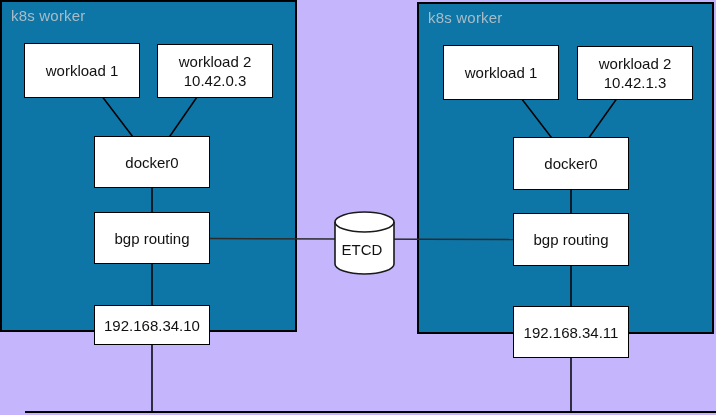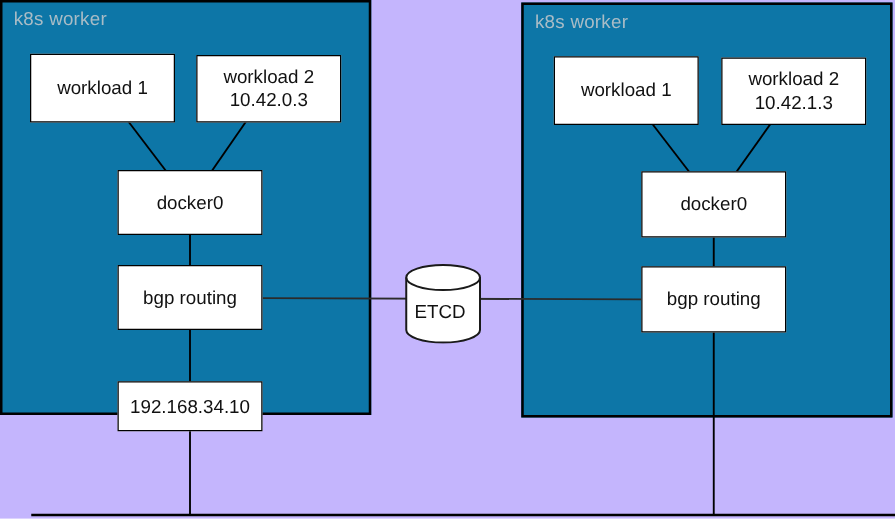--- a/index.html
+++ b/index.html
@@ -124,22 +124,25 @@
   <div class="node" style="left:577px; top:46px; width:116px; height:54px;">
     <span>workload 2</span>
     <span>10.42.1.3</span>
   </div>
   <div class="node" style="left:513px; top:137px; width:116px; height:53px;">
     <span>docker0</span>
   </div>
   <div class="node" style="left:513px; top:213px; width:116px; height:53px;">
     <span>bgp routing</span>
   </div>
+  <div class="node" style="left:513px; top:306px; width:116px; height:52px;">
+    <span>192.168.34.11</span>
+  </div>
 
-  <div class="cylinder" style="left:324px; top:211px; width:56px; height:64px;">
+  <div class="cylinder" style="left:334px; top:211px; width:56px; height:64px;">
     <svg width="61" height="64" viewBox="0 0 61 64">
       <path d="M 1,11 A 29.5,10 0 0 1 60,11 L 60,53 A 29.5,10 0 0 1 1,53 Z" fill="#ffffff" stroke="#1a1a1a" stroke-width="1.6"></path>
       <path d="M 1,11 A 29.5,10 0 0 0 60,11" fill="none" stroke="#1a1a1a" stroke-width="1.6"></path>
     </svg>
     <div class="cylinder-label">ETCD</div>
   </div>
 
 </div>
 
 </body></html>

